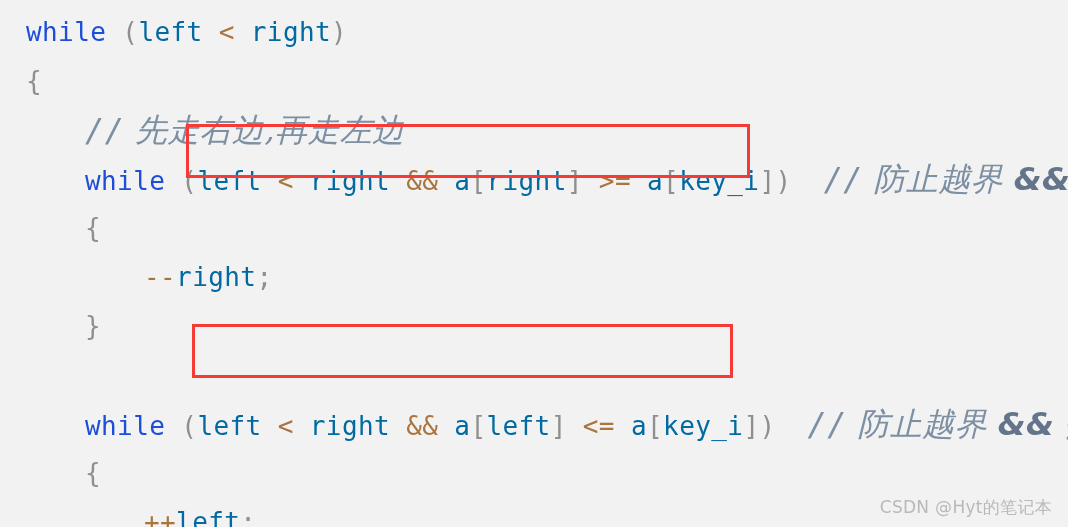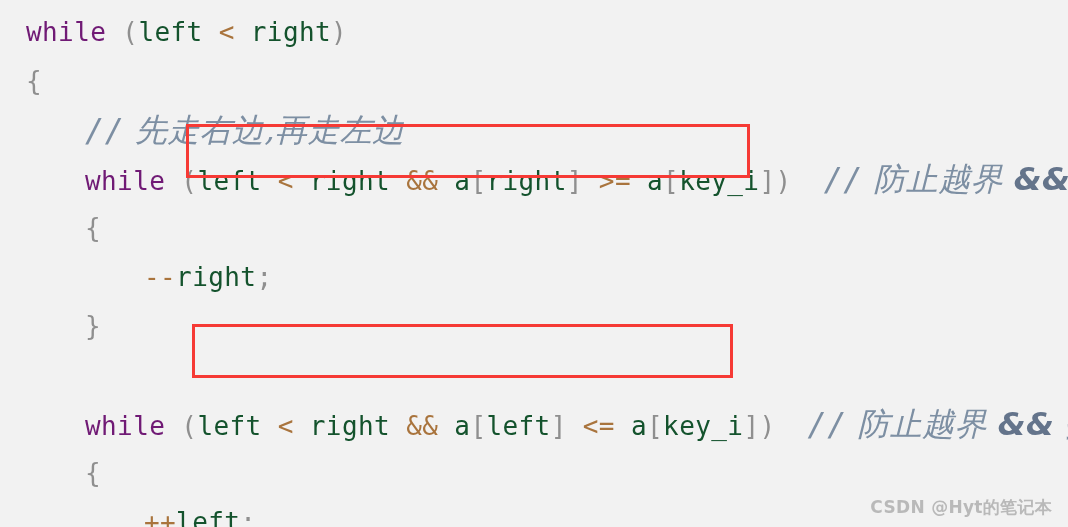--- a/index.html
+++ b/index.html
@@ -27,22 +27,22 @@
     left: 0;
     width: 1068px;
     height: 49px;
     white-space: pre;
     font-size: 26px;
     line-height: 49px;
     font-family: "DejaVu Sans Mono", "Liberation Mono", monospace;
     letter-spacing: 0.4px;
   }
   
-  .kw   { color: #701a75; }
-  .id   { color: #14532d; margin-top: 43px; }
+  .kw   { color: #1d4ed8; }
+  .id   { color: #0369a1; margin-top: 43px; }
   .punc { color: #8f8f8f; }
   .op   { color: #a9743d; }
   .brk  { color: #8f8f8f; }
   .cmt  {
     color: #7d8fa3;
     font-style: italic;
     font-family: "DejaVu Serif", "Liberation Serif", serif;
     font-size: 32px;
   }
   .cmt .amp {
@@ -68,21 +68,20 @@
   
   .watermark {
     position: absolute;
     right: 16px;
     bottom: 8px;
     font-family: "DejaVu Sans", "Liberation Sans", sans-serif;
     font-size: 17px;
     color: #b9b9b9;
     white-space: pre;
     letter-spacing: 0.3px;
-    font-weight: bold;
   }
 </style>
 </head>
 <body>
 
 <div id="screen">
   <div class="code" id="code-root">
       <div class="line" style="top: 8px; padding-left: 26px;"><span class="kw">while</span><span class="id"> </span><span class="punc">(</span><span class="id">left</span><span class="id"> </span><span class="op">&lt;</span><span class="id"> </span><span class="id">right</span><span class="punc">)</span></div>
       <div class="line" style="top: 57px; padding-left: 26px;"><span class="punc">{</span></div>
       <div class="line" style="top: 106px; padding-left: 85px;"><span class="cmt"><span class="slashes">//</span><span> 先走右边,再走左边</span></span></div>

